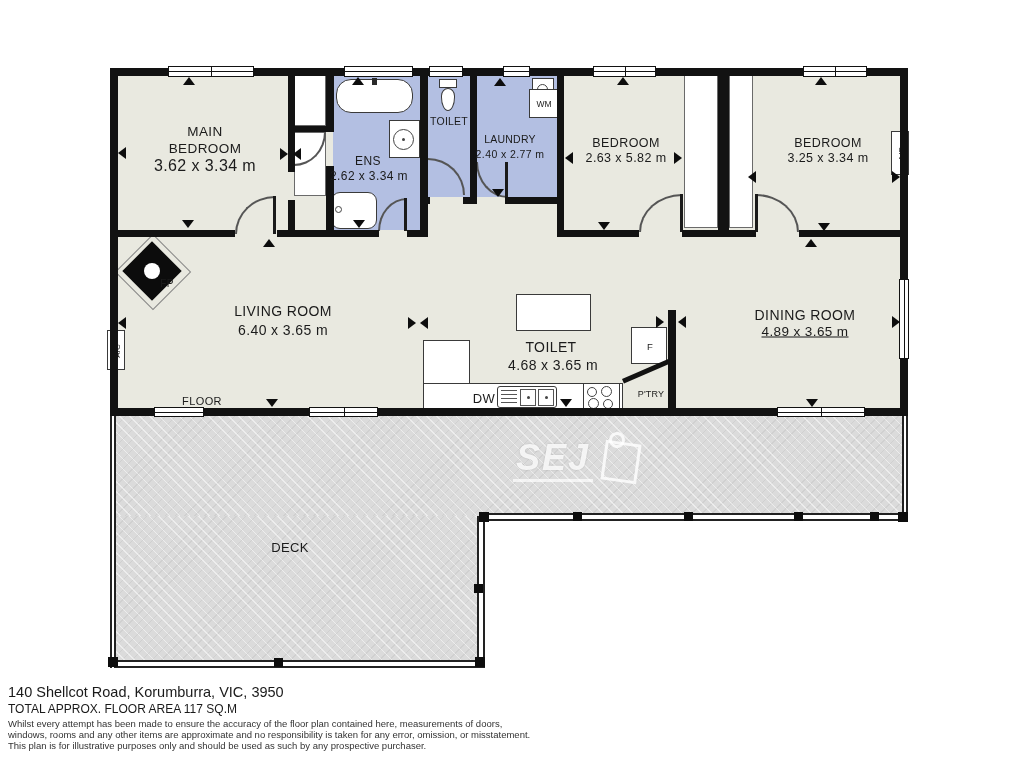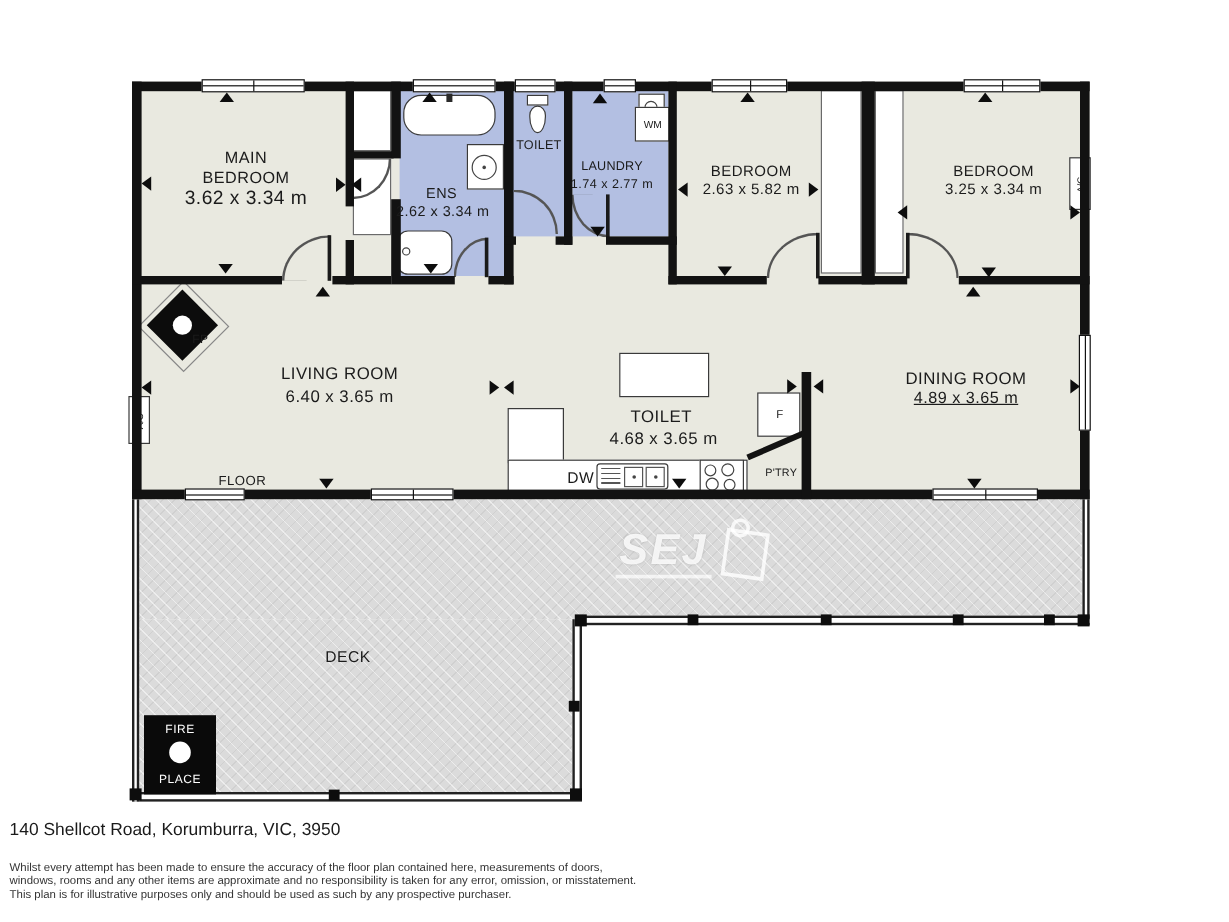--- a/index.html
+++ b/index.html
@@ -65,25 +65,20 @@
   <div class="post" style="left:108px;top:657px;width:10px;height:10px;"></div>
   <div class="post" style="left:274px;top:658px;width:9px;height:9px;"></div>
 
   <div class="abs" style="left:505px;top:432px;width:150px;height:52px;">
     <span class="lbl wm" style="left:48px;top:26px;font-size:36px;font-weight:bold;font-style:italic;letter-spacing:2px;">SEJ</span>
     <div class="abs" style="left:8px;top:47px;width:80px;height:3px;background:rgba(255,255,255,.7);"></div>
     <div class="abs" style="left:98px;top:10px;width:30px;height:34px;border:3px solid rgba(255,255,255,.8);transform:rotate(8deg);"></div>
     <div class="circ" style="left:104px;top:0px;width:16px;height:16px;border:3px solid rgba(255,255,255,.8);transform:rotate(8deg);"></div>
   </div>
 
-  <div class="abs" style="left:120px;top:596px;width:60px;height:66px;background:#0a0a0a;">
-    <span class="lbl" style="left:30px;top:12px;color:#fff;font-size:10px;">FIRE</span>
-    <div class="circ" style="left:21px;top:22px;width:18px;height:18px;background:#fff;"></div>
-    <span class="lbl" style="left:30px;top:54px;color:#fff;font-size:10px;">PLACE</span>
-  </div>
 
   <div class="fill" style="left:110px;top:68px;width:798px;height:348px;background:#e9e9e0;"></div>
 
   <div class="fill" style="left:333px;top:75px;width:87px;height:155px;background:#b3bfe2;"></div>
   <div class="fill" style="left:427px;top:75px;width:43px;height:122px;background:#b3bfe2;"></div>
   <div class="fill" style="left:477px;top:75px;width:80px;height:122px;background:#b3bfe2;"></div>
 
   <div class="wf wfthin" style="left:294px;top:75px;width:32px;height:51px;"></div>
   <div class="wf wfthin" style="left:294px;top:132px;width:32px;height:64px;"></div>
   <div class="wf wfthin" style="left:684px;top:75px;width:34px;height:153px;"></div>
@@ -235,21 +230,21 @@
   <span class="lbl" style="left:205px;top:131px;font-size:13.5px;">MAIN</span>
   <span class="lbl" style="left:205px;top:148px;font-size:13.5px;">BEDROOM</span>
   <span class="lbl" style="left:205px;top:166px;font-size:16px;">3.62 x 3.34 m</span>
 
   <span class="lbl" style="left:368px;top:161px;font-size:12px;">ENS</span>
   <span class="lbl" style="left:369px;top:176px;font-size:12px;">2.62 x 3.34 m</span>
 
   <span class="lbl" style="left:449px;top:121px;font-size:10.5px;letter-spacing:.2px;">TOILET</span>
 
   <span class="lbl" style="left:510px;top:139px;font-size:10.5px;letter-spacing:.2px;">LAUNDRY</span>
-  <span class="lbl" style="left:510px;top:154px;font-size:10.5px;">1.74 x 2.77 m</span>
+  <span class="lbl" style="left:510px;top:154px;font-size:10.5px;">2.40 x 2.77 m</span>
 
   <span class="lbl" style="left:626px;top:143px;font-size:12.5px;">BEDROOM</span>
   <span class="lbl" style="left:626px;top:158px;font-size:12.5px;">2.63 x 5.82 m</span>
 
   <span class="lbl" style="left:828px;top:143px;font-size:12.5px;">BEDROOM</span>
   <span class="lbl" style="left:828px;top:158px;font-size:12.5px;">3.25 x 3.34 m</span>
 
   <span class="lbl" style="left:283px;top:311px;font-size:14px;">LIVING ROOM</span>
   <span class="lbl" style="left:283px;top:330px;font-size:14px;">6.40 x 3.65 m</span>
 
@@ -260,17 +255,18 @@
   <span class="lbl" style="left:805px;top:331px;font-size:13.5px;text-decoration:underline;">4.89 x 3.65 m</span>
 
   <span class="lbl" style="left:202px;top:401px;font-size:11px;">FLOOR</span>
   <span class="lbl" style="left:290px;top:547px;font-size:13px;">DECK</span>
 
   <span class="lbl" style="left:167px;top:283px;font-size:10px;">FP</span>
   <span class="lbl" style="left:484px;top:398px;font-size:13px;">DW</span>
   <span class="lbl" style="left:651px;top:394px;font-size:9px;letter-spacing:.2px;">P'TRY</span>
 
   <span class="ftext" style="left:8px;top:684px;font-size:14.5px;">140 Shellcot Road, Korumburra, VIC, 3950</span>
+  <span class="ftext" style="left:8px;top:702px;font-size:12px;">TOTAL APPROX. FLOOR AREA 117 SQ.M</span>
   <span class="ftext" style="left:8px;top:718px;font-size:9.5px;color:#333;">Whilst every attempt has been made to ensure the accuracy of the floor plan contained here, measurements of doors,</span>
   <span class="ftext" style="left:8px;top:729px;font-size:9.5px;color:#333;">windows, rooms and any other items are approximate and no responsibility is taken for any error, omission, or misstatement.</span>
   <span class="ftext" style="left:8px;top:740px;font-size:9.5px;color:#333;">This plan is for illustrative purposes only and should be used as such by any prospective purchaser.</span>
 
 </div>
 
 </body></html>

